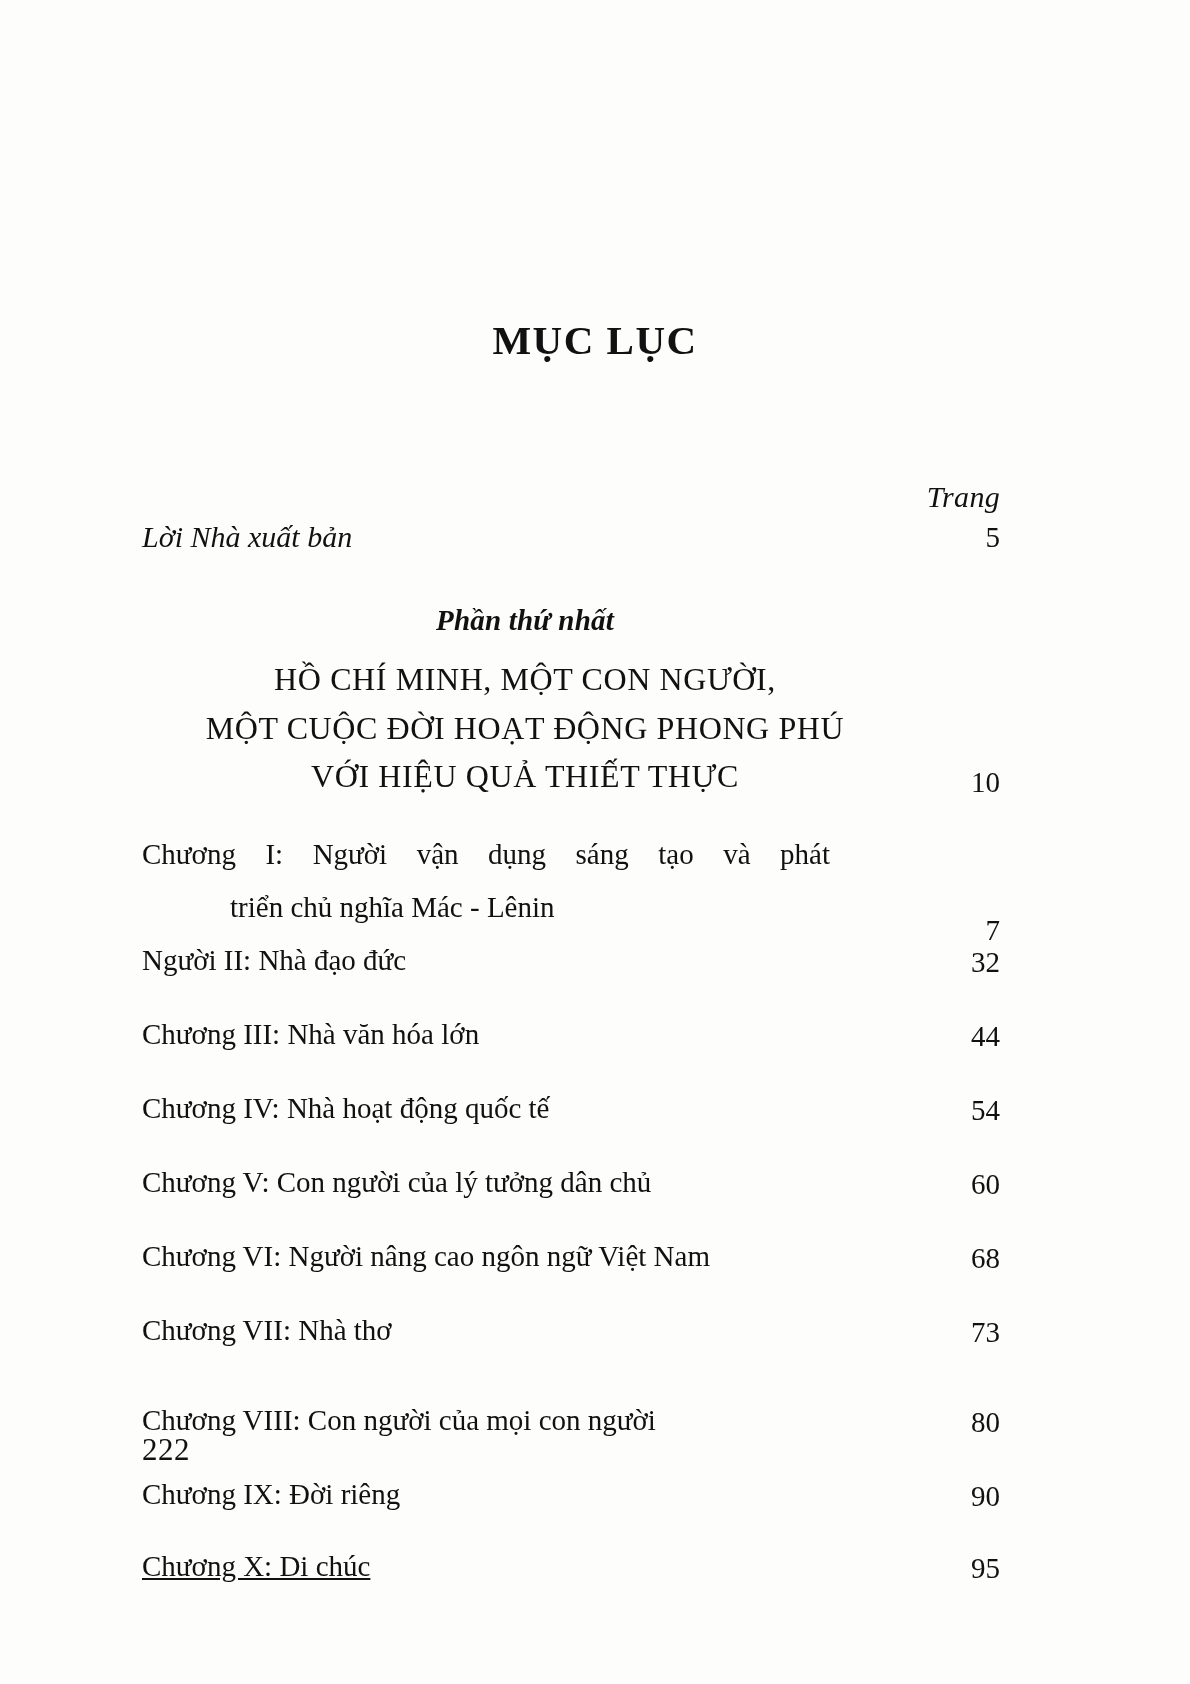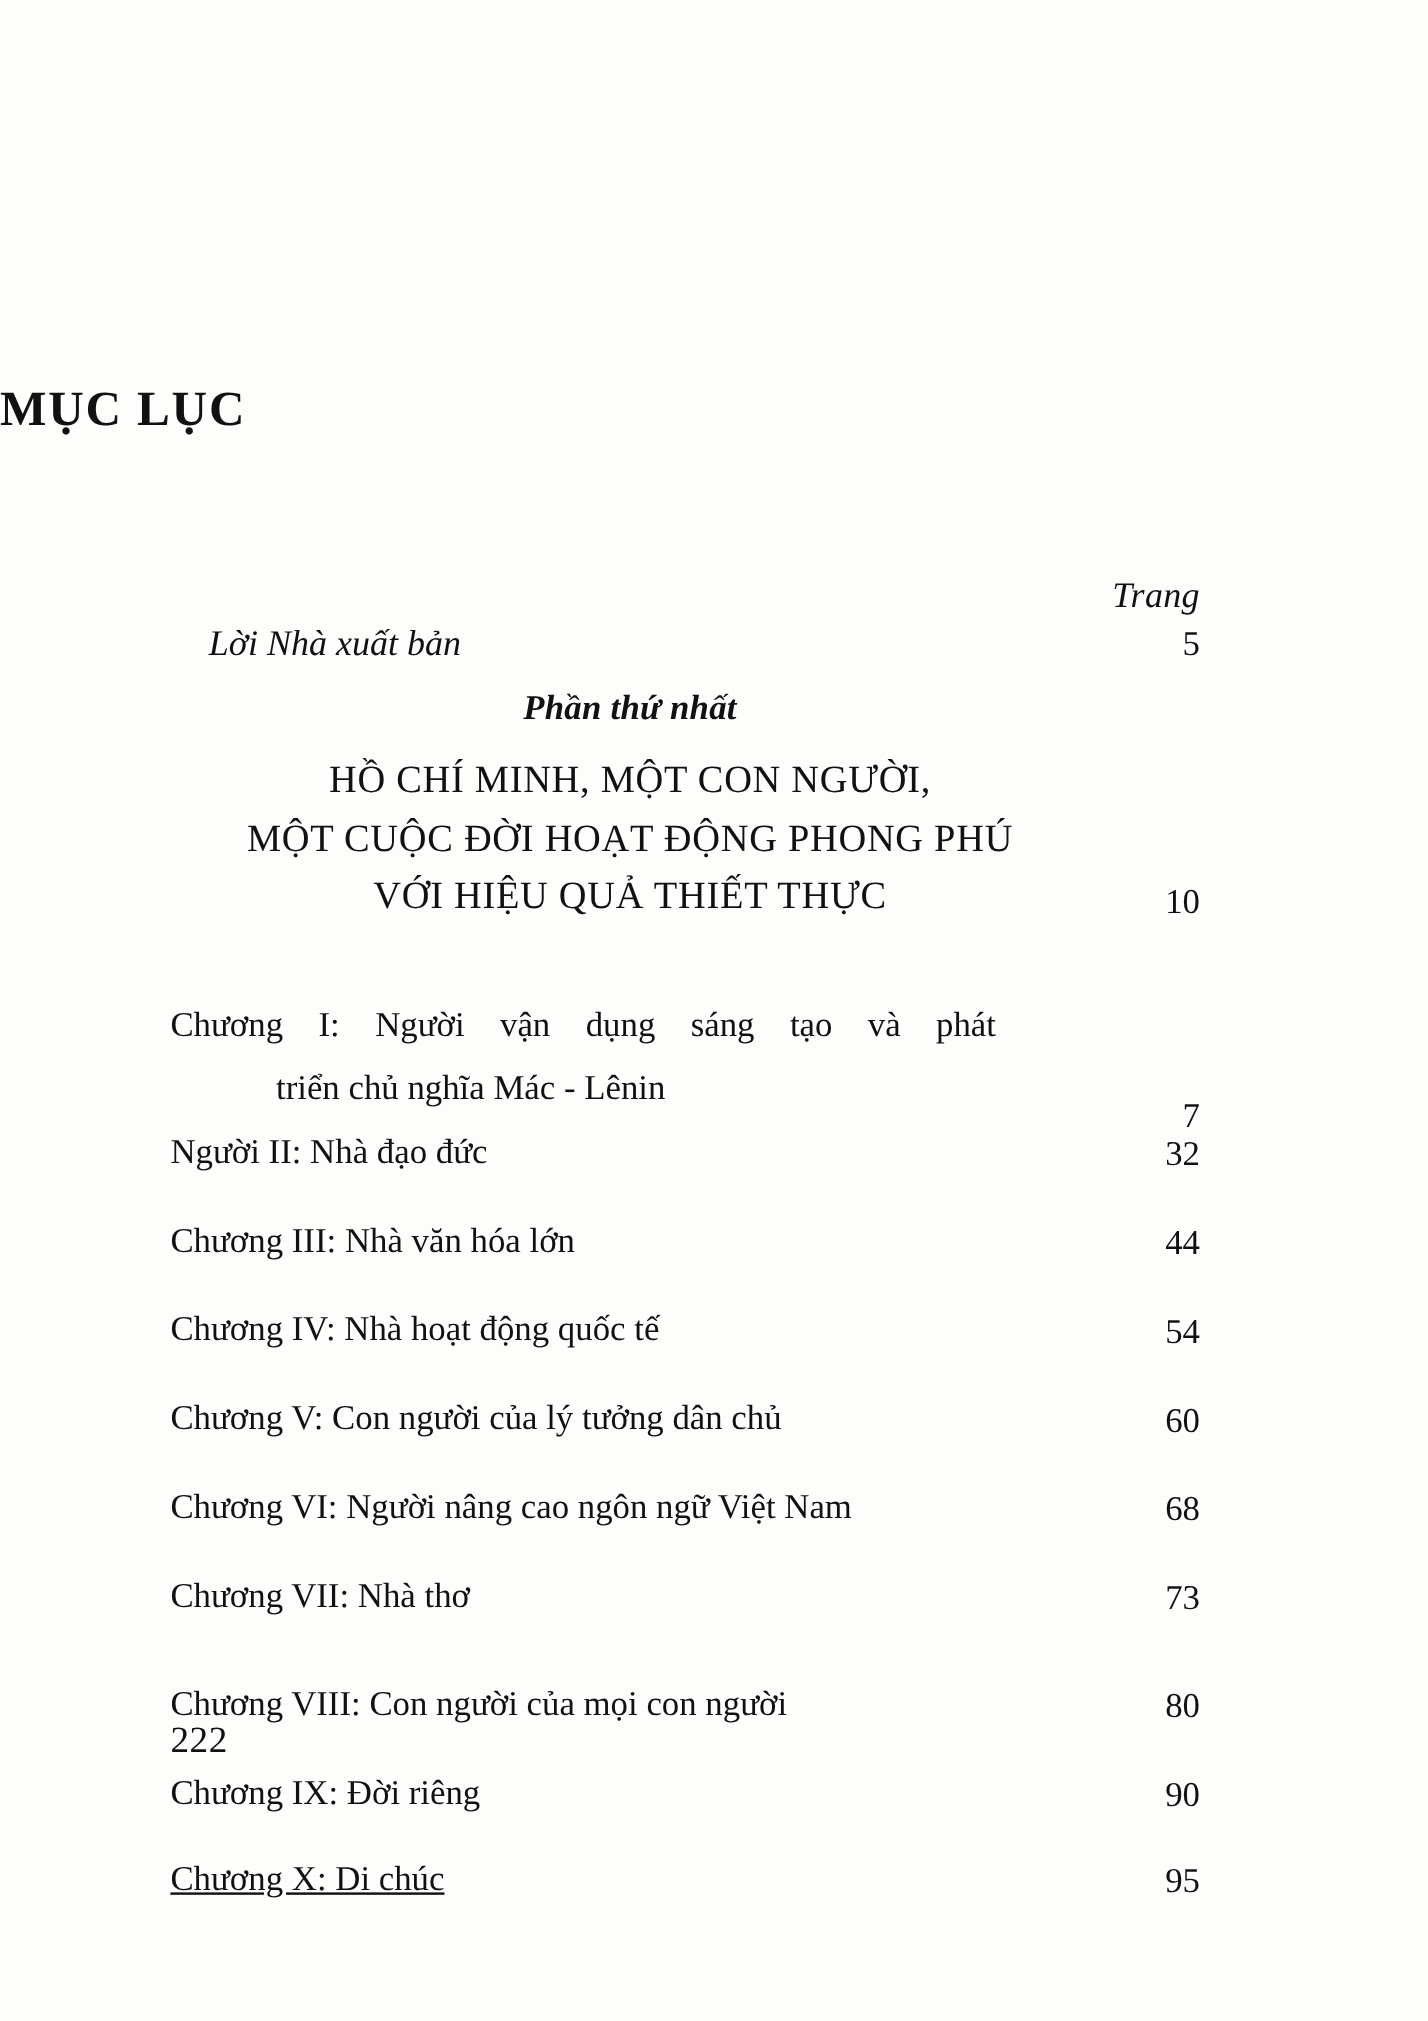--- a/index.html
+++ b/index.html
@@ -30,20 +30,21 @@
     width: 1190px;
     height: 1684px;
   }
 
   
   .toc-title {
     position: absolute;
     left: 0;
     top: 318px;
     width: 1190px;
+    text-align: center;
     font-size: 41px;
     font-weight: bold;
     letter-spacing: 1.5px;
     line-height: 1.1;
   }
 
   
   .col-header {
     position: absolute;
     right: 190px;
@@ -62,21 +63,20 @@
     width: 858px;
   }
 
   .row {
     position: relative;
     display: flex;
     align-items: baseline;
     justify-content: space-between;
     font-size: 29px;
     line-height: 1.0;
-    margin-left: 32px;
   }
 
   .row .label {
     white-space: nowrap;
   }
 
   .row .pageno {
     font-size: 29px;
     min-width: 52px;
     text-align: right;
@@ -89,21 +89,21 @@
   }
   .row-preface .label {
     font-style: italic;
     font-size: 30px;
   }
 
   
   .part-block {
     position: absolute;
     left: 142px;
-    top: 574px;
+    top: 604px;
     width: 858px;
   }
   .part-kicker {
     text-align: center;
     font-style: italic;
     font-weight: bold;
     font-size: 29px;
     letter-spacing: 0.2px;
     padding-right: 92px;
   }

